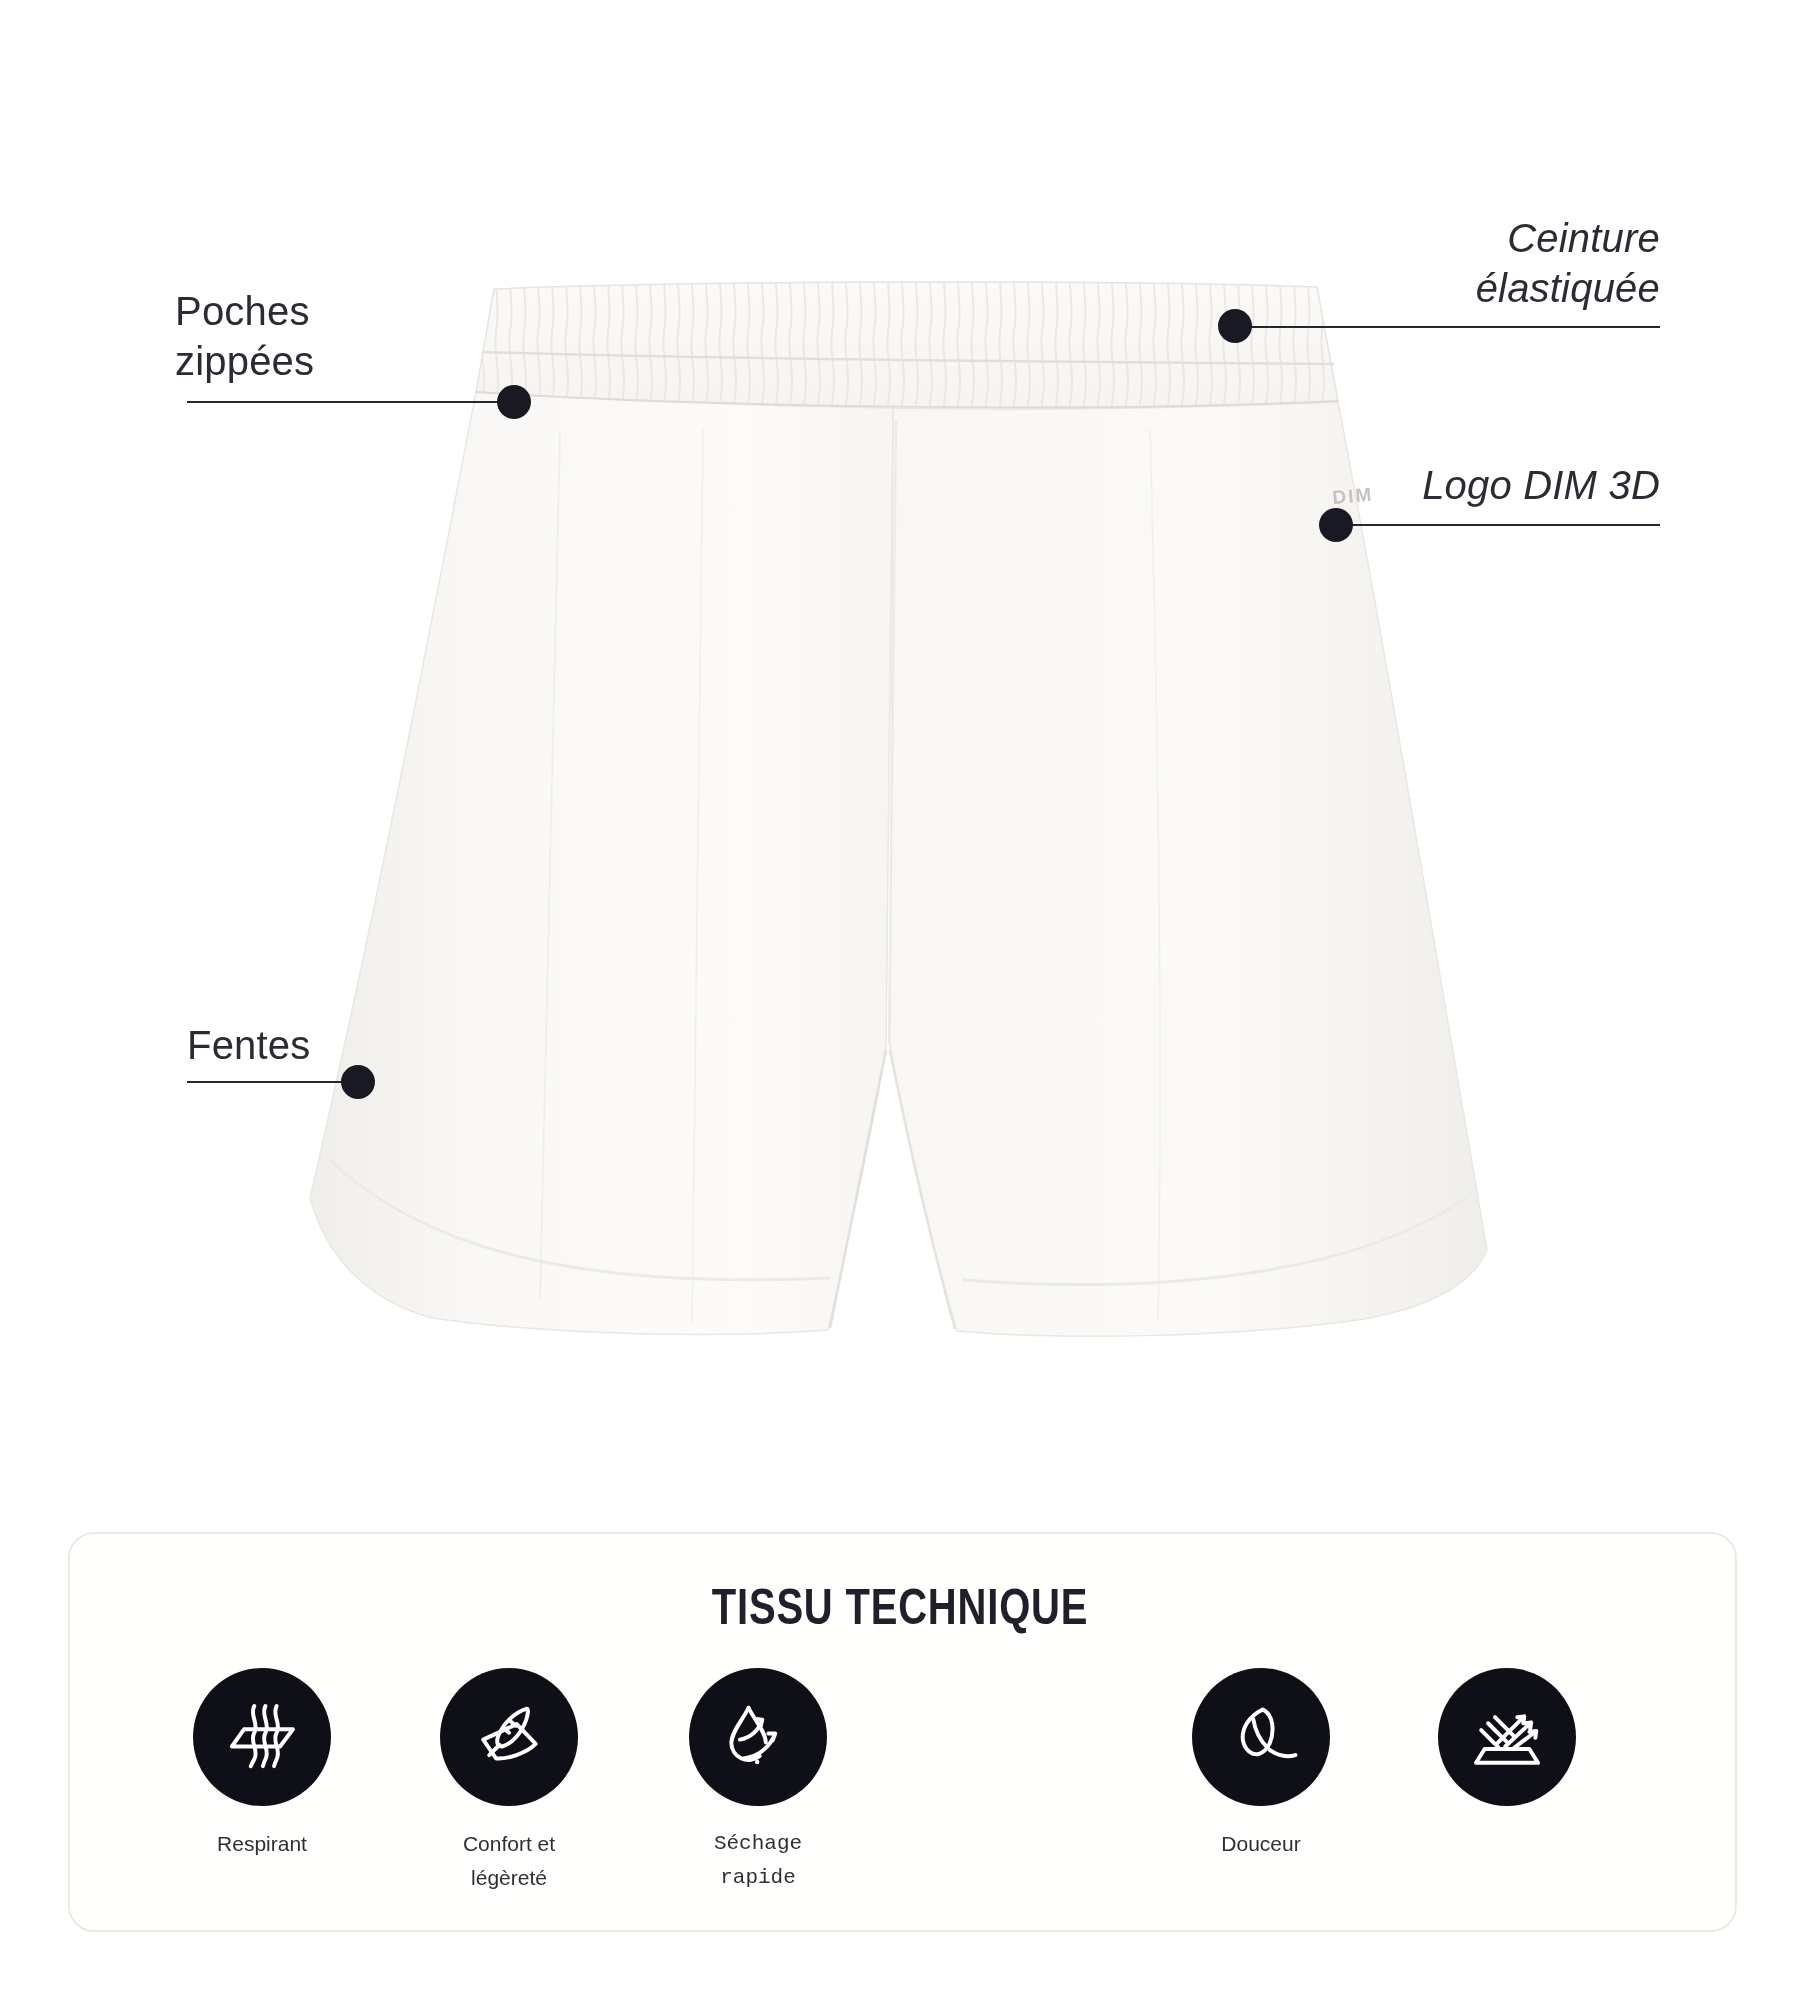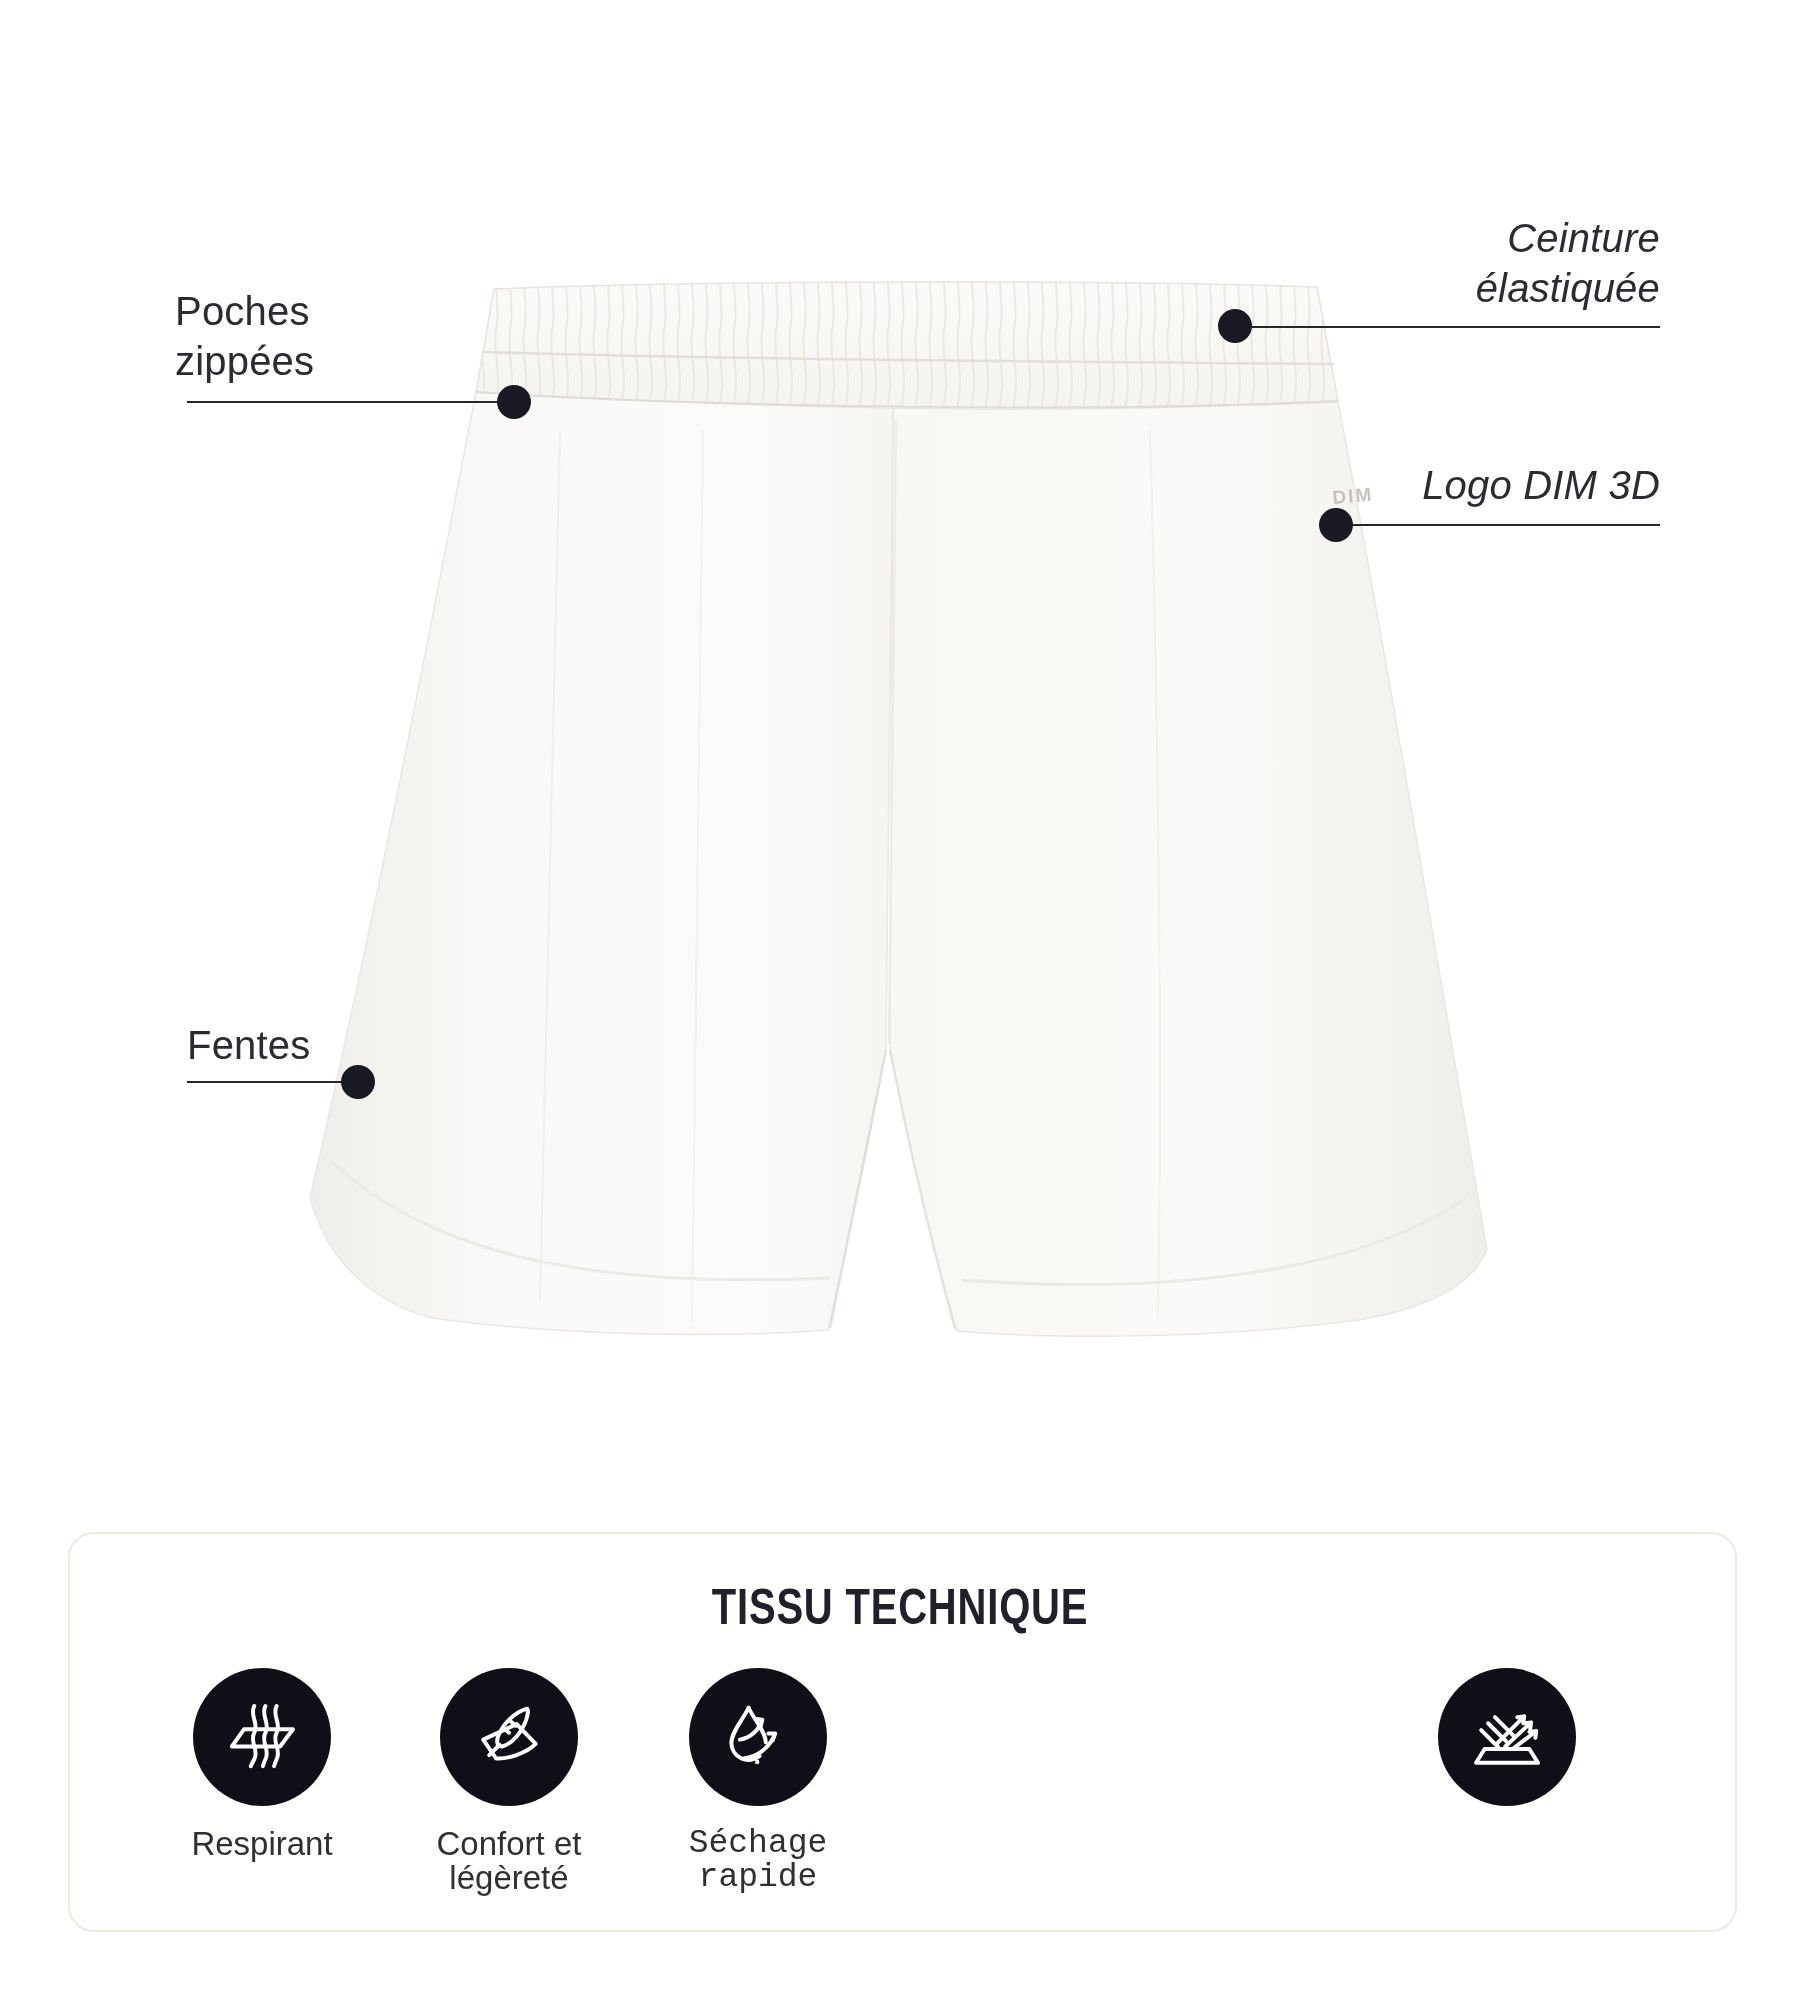--- a/index.html
+++ b/index.html
@@ -20,21 +20,21 @@
     font-size:50px;font-weight:700;color:#20202a;letter-spacing:1px;
     transform:scaleX(0.80);transform-origin:center;
   }
   .feature{position:absolute;top:1668px;width:236px;text-align:center;}
   .feature .bubble{
     display:block;width:138px;height:138px;border-radius:50%;background:#0f0f17;
     margin:0 auto;position:relative;
   }
   .feature .bubble svg{position:absolute;left:50%;top:50%;transform:translate(-50%,-50%);}
   .feature .flabel{
-    display:block;margin-top:21px;font-size:33px;line-height:34px;color:#2f2f36;
+    display:block;margin-top:21px;font-size:21px;line-height:34px;color:#2f2f36;
   }
   .icon-stroke{stroke:#ffffff;stroke-width:4.6;fill:none;stroke-linecap:round;stroke-linejoin:round;}
 </style>
 </head>
 <body>
 
 <div class="stage">
 
   <svg width="1800" height="2000" viewBox="0 0 1800 2000" style="position:absolute;left:0;top:0;">
     <defs>
@@ -175,20 +175,34 @@
         </g>
       </svg>
     </span>
     <span class="flabel">
       <span style="display:block">Séchage</span>
       <span style="display:block">rapide</span>
     </span>
   </div>
 
 
+  <div class="feature" style="left:1143px;">
+    <span class="bubble">
+      <svg width="86" height="86" viewBox="0 0 100 100">
+        <g class="icon-stroke">
+          <path d="M52,18 C36,26 27,40 29,54 C31,65 39,71 47,70 C59,66 65,51 63,35 C62,27 58,21 52,18 Z"></path>
+          <path d="M58,63 C48,53 43,42 41,29"></path>
+          <path d="M60,65 C70,72 80,74 90,71"></path>
+        </g>
+      </svg>
+    </span>
+    <span class="flabel">
+      <span style="display:block">Douceur</span>
+    </span>
+  </div>
 
   <div class="feature" style="left:1389px;">
     <span class="bubble">
       <svg width="86" height="86" viewBox="0 0 100 100">
         <g class="icon-stroke">
           <path d="M14,80 L24,64 L76,64 L86,80 Z"></path>
           <path d="M20,42 L40,62 M28,34 L50,56 M36,27 L58,49"></path>
           <path d="M38,58 L70,26 M70,26 L62,27 M70,26 L69,34"></path>
           <path d="M48,61 L78,33 M78,33 L70,34 M78,33 L77,41"></path>
           <path d="M58,63 L84,43 M84,43 L76,44 M84,43 L83,51"></path>

